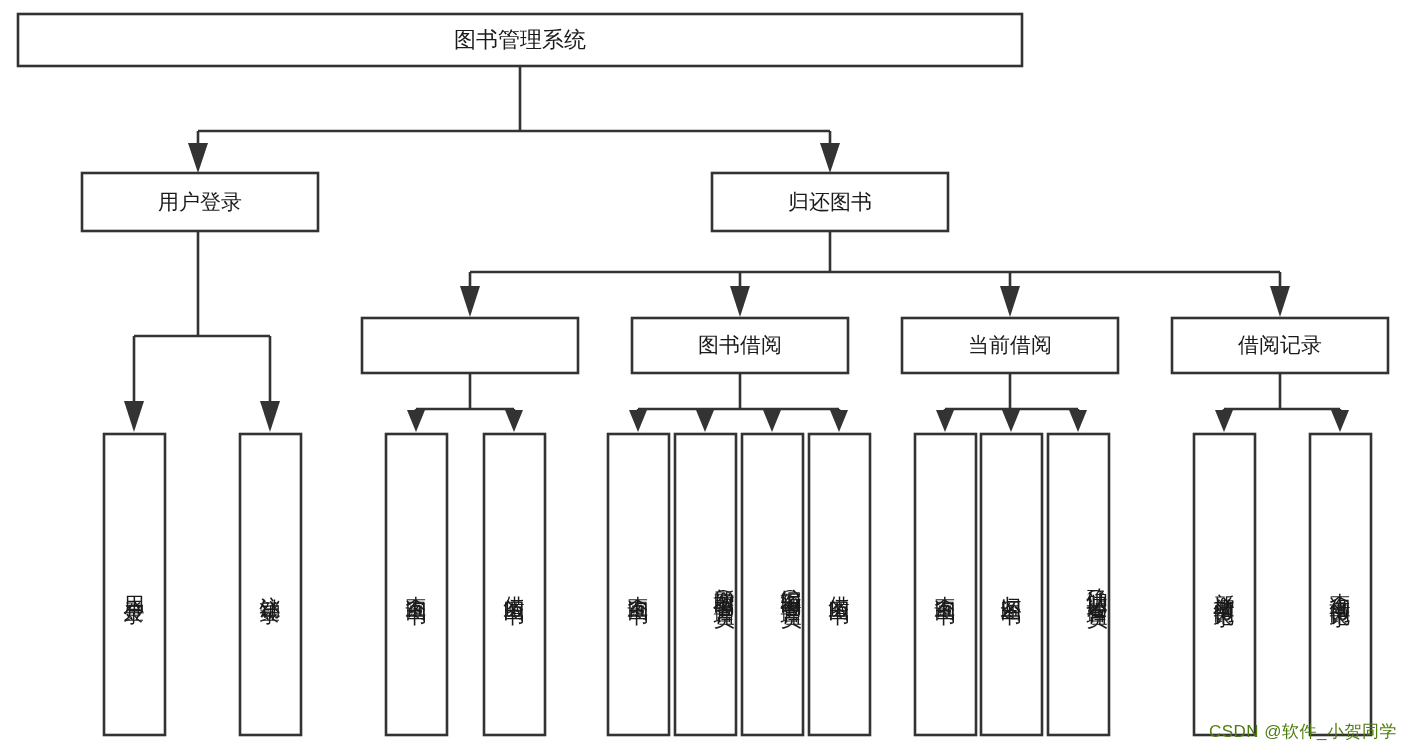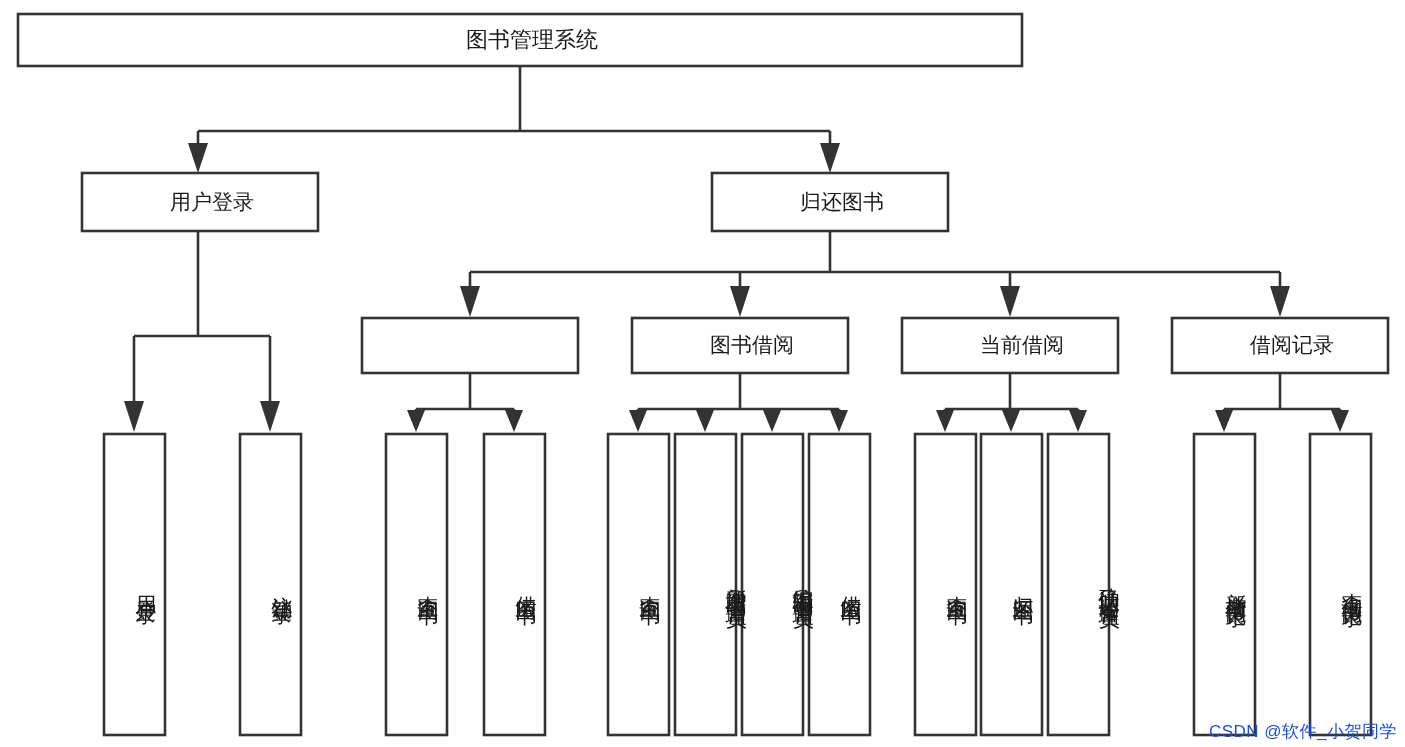--- a/index.html
+++ b/index.html
@@ -43,21 +43,20 @@
   .node-label {
     position: absolute;
     display: flex;
     align-items: center;
     justify-content: center;
     color: #1a1a1a;
     text-align: center;
     line-height: 1.15;
     pointer-events: none;
     box-sizing: border-box;
-    margin-left: 12px;
   }
   .node-label.horizontal {
     font-size: 21px;
   }
   .node-label.vertical {
     writing-mode: vertical-rl;
     text-orientation: upright;
     font-size: 21px;
     letter-spacing: 3px;
     line-height: 1.1;
@@ -65,21 +64,21 @@
     padding-bottom: 4px;
   }
   .node-label.root-label {
     font-size: 22px;
   }
   .watermark {
     position: absolute;
     right: 8px;
     bottom: 4px;
     font-size: 17px;
-    color: #1d4ed8;
+    color: #4d7c0f;
     letter-spacing: 0.5px;
     white-space: nowrap;
   }
 </style>
 </head>
 <body>
 
 <div id="diagram-root">
 
   <svg class="diagram-svg" viewBox="0 0 1405 747">

